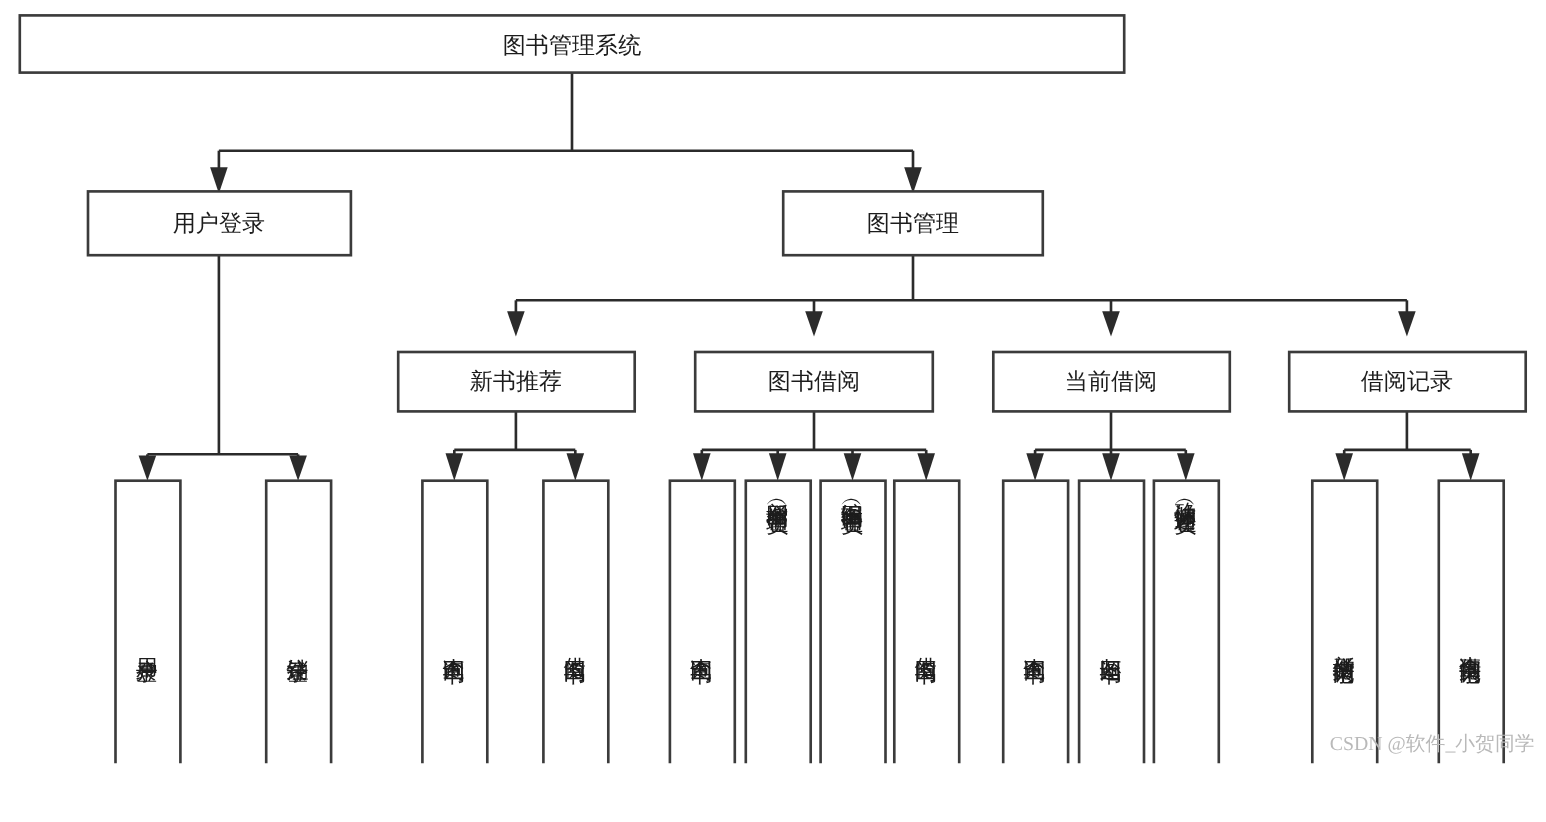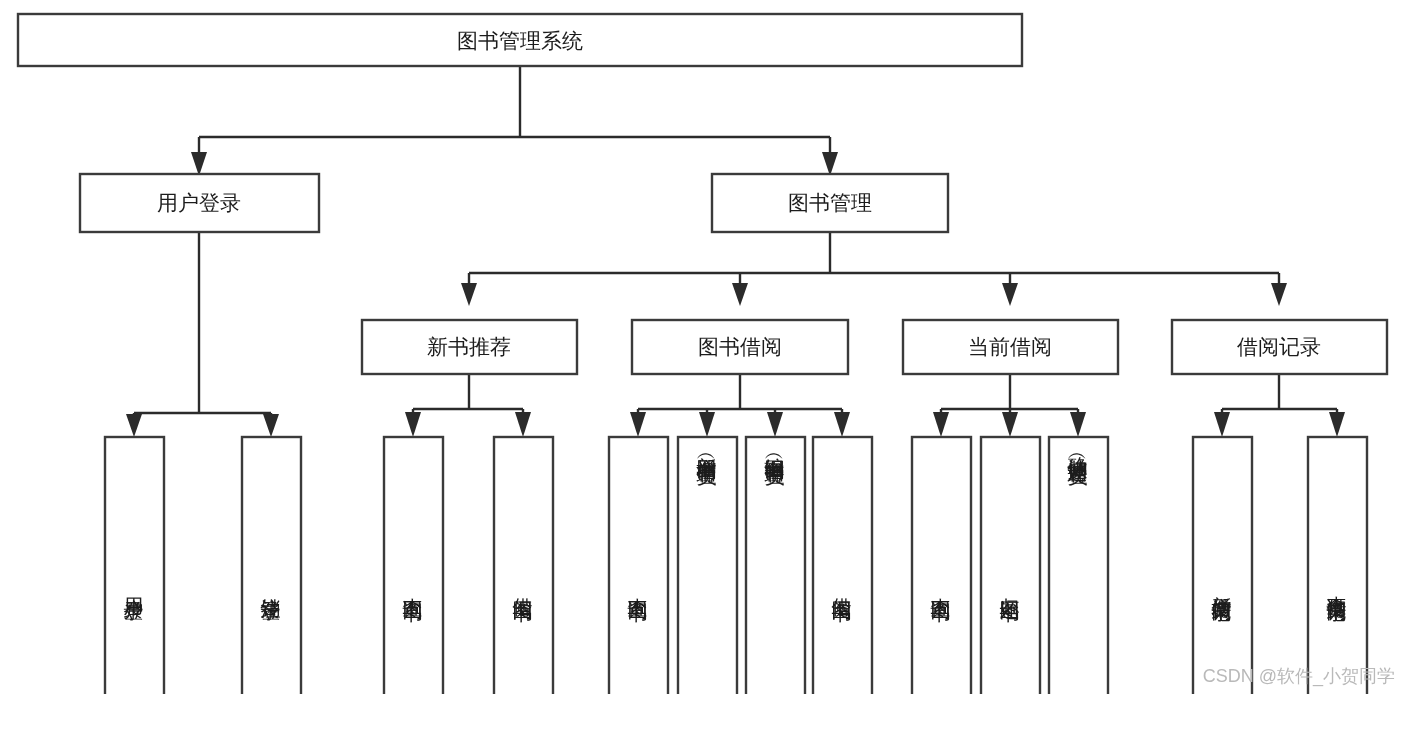--- a/index.html
+++ b/index.html
@@ -64,21 +64,21 @@
     color: #1c1c1c;
     letter-spacing: 1.5px;
     white-space: normal;
     max-height: 100%;
     text-align: center;
   }
   .watermark {
     position: absolute;
     right: 10px;
     bottom: 6px;
-    font-family: Liberation Sans, sans-serif;
+    font-family: Liberation Serif, serif;
     font-size: 18px;
     color: #b9b9b9;
     white-space: nowrap;
     user-select: none;
   }
 </style>
 </head>
 <body>
 
 <div id="diagram-root">

